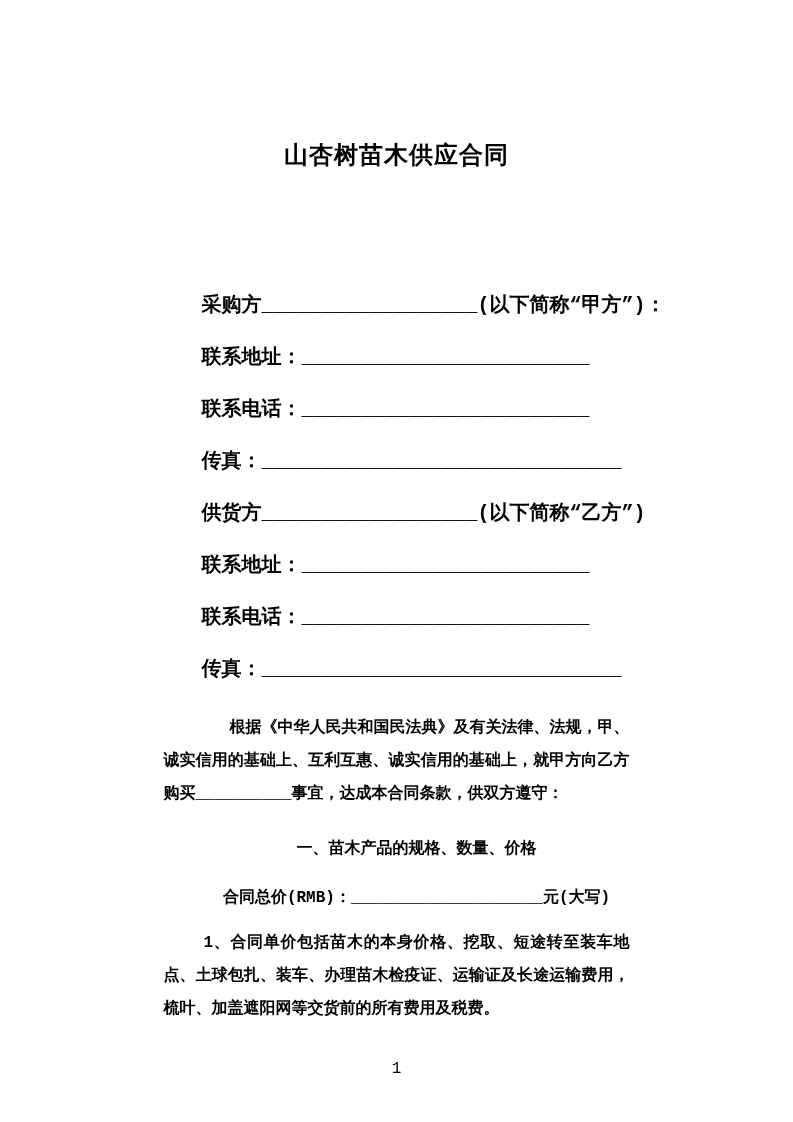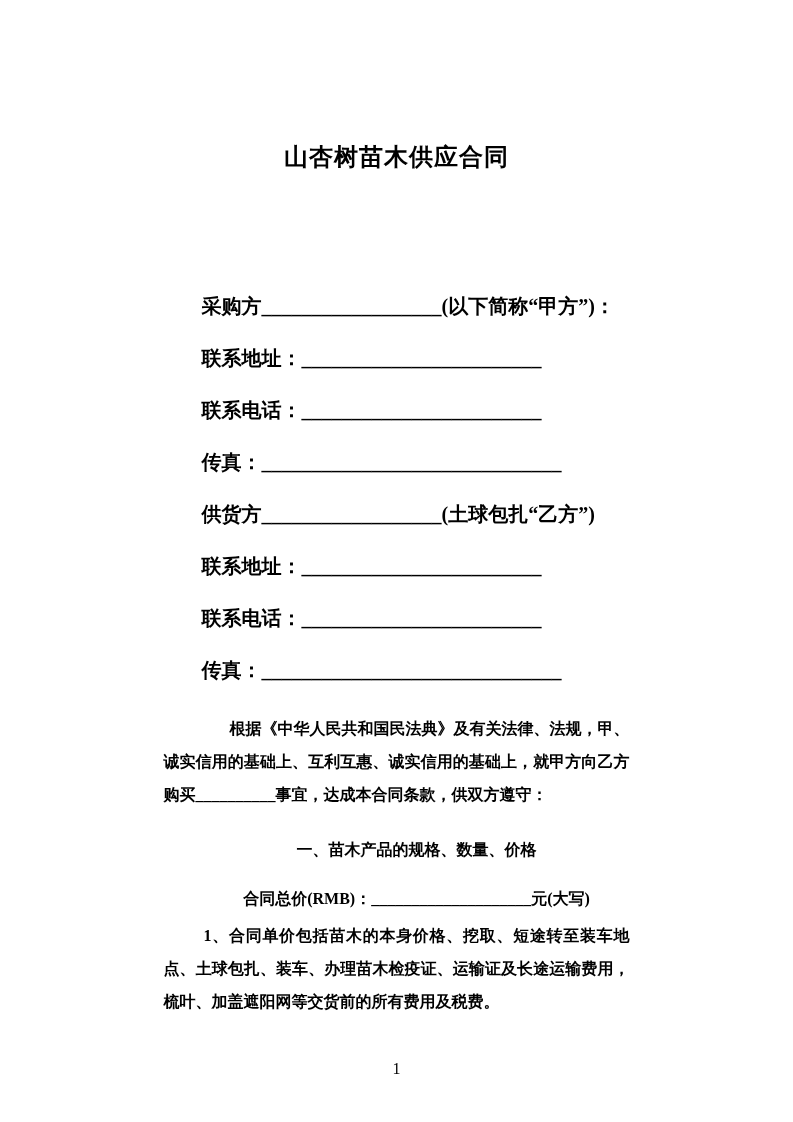--- a/index.html
+++ b/index.html
@@ -8,21 +8,21 @@
       background: #ffffff;
     }
     .page {
       position: relative;
       width: 658px;
       height: 1122px;
       margin: 0 auto;
       background: #ffffff;
       box-sizing: border-box;
       padding: 0 96px;
-      font-family: Liberation Serif, serif;
+      font-family: Liberation Mono, monospace;
       font-weight: 700;
       color: #000000;
       overflow: hidden;
     }
     .title {
       margin: 0;
       padding-top: 142px;
       font-size: 24px;
       line-height: 30px;
       text-align: center;
@@ -41,21 +41,21 @@
     }
     .para {
       margin: 16px 0 0 0;
       font-size: 16px;
       line-height: 33px;
       text-align: justify;
     }
     .indent-large { text-indent: 66px; }
     .indent-small { text-indent: 40px; white-space: nowrap; text-align: center; }
     .heading { margin-top: 22px; }
-    .clause { margin-top: 4px; }
+    .clause { margin-top: 12px; }
     .pageno {
       position: absolute;
       left: 0;
       right: 0;
       bottom: 44px;
       text-align: center;
       font-size: 16px;
       font-weight: 400;
     }
   </style>
@@ -64,21 +64,21 @@
 
 <div class="page">
 
   <h1 class="title">山杏树苗木供应合同</h1>
 
   <div class="fields">
     <p class="field-line">采购方__________________(以下简称“甲方”)：</p>
     <p class="field-line">联系地址：________________________</p>
     <p class="field-line">联系电话：________________________</p>
     <p class="field-line">传真：______________________________</p>
-    <p class="field-line">供货方__________________(土球包扎“乙方”)</p>
+    <p class="field-line">供货方__________________(以下简称“乙方”)</p>
     <p class="field-line">联系地址：________________________</p>
     <p class="field-line">联系电话：________________________</p>
     <p class="field-line">传真：______________________________</p>
   </div>
 
   <p class="para indent-large">根据《中华人民共和国民法典》及有关法律、法规，甲、诚实信用的基础上、互利互惠、诚实信用的基础上，就甲方向乙方购买__________事宜，达成本合同条款，供双方遵守：</p>
 
   <p class="para indent-small heading">一、苗木产品的规格、数量、价格</p>
 
   <p class="para indent-small">合同总价(RMB)：____________________元(大写)</p>

